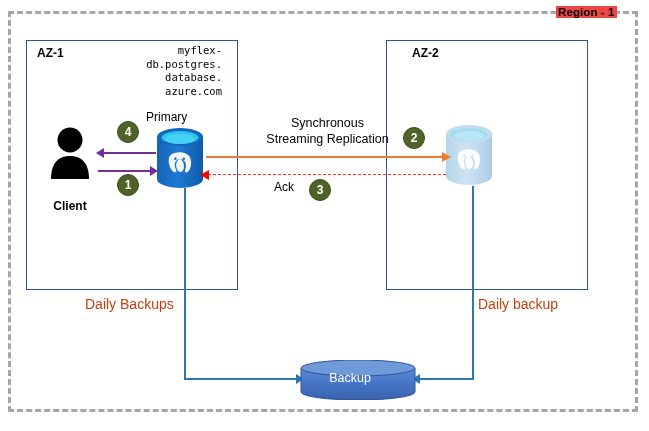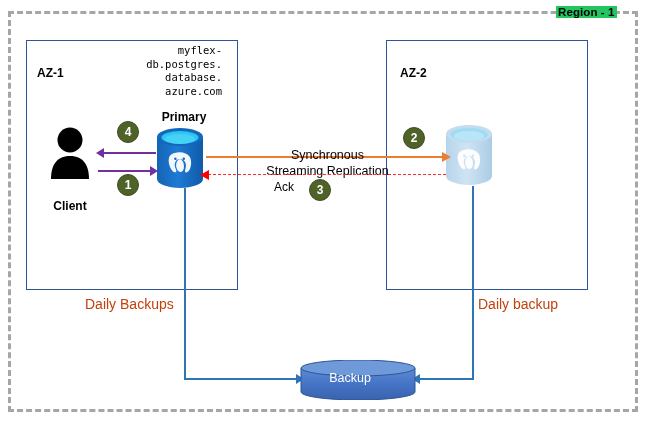--- a/index.html
+++ b/index.html
@@ -29,62 +29,61 @@
     box-sizing: border-box;
     background: transparent;
   }
   #region-label {
     left: 556px;
     top: 6px;
     font-size: 11.5px;
     font-weight: bold;
     color: #000000;
     letter-spacing: 0.1px;
-    background: #22c55e;
+    background: #ef4444;
     padding: 0 2px;
     white-space: nowrap;
   }
 
   
   .az-box {
     border: 1.3px solid #2f5496;
     box-sizing: border-box;
     background: #ffffff;
   }
   #az1-box { left: 26px; top: 40px; width: 212px; height: 250px; }
   #az2-box { left: 386px; top: 40px; width: 202px; height: 250px; }
   .az-label {
     font-size: 12px;
     font-weight: bold;
     color: #000000;
-    margin-top: 20px;
   }
   #az1-label { left: 37px; top: 46px; }
-  #az2-label { left: 400px; top: 46px; }
+  #az2-label { left: 412px; top: 46px; }
 
   
   #hostname {
     left: 126px;
     top: 44px;
     width: 96px;
     font-family: "DejaVu Sans Mono", "Liberation Mono", monospace;
     font-size: 10.5px;
     line-height: 13.5px;
     color: #000000;
     white-space: pre-line;
     word-break: break-all;
     text-align: right;
   }
 
   
   .node-title {
     font-size: 12px;
-    font-weight: bold;
-    color: #000000;
-    text-align: center;
+    font-weight: normal;
+    color: #000000;
+    text-align: left;
   }
   #primary-title { left: 146px; top: 110px; width: 76px; }
   #standby-title { left: 434px; top: 104px; width: 82px; }
 
   
   #client-icon { left: 48px; top: 127px; width: 44px; height: 52px; }
   #client-label {
     left: 40px; top: 199px; width: 60px;
     text-align: center;
     font-size: 12px; font-weight: bold; color: #000;
@@ -142,21 +141,20 @@
     border-right: 9px solid #ff0000;
   }
 
   
   #replication-label {
     left: 240px; top: 115px; width: 175px;
     text-align: center;
     font-size: 12.5px;
     line-height: 16px;
     color: #000000;
-    margin-top: 32px;
   }
   #ack-label {
     left: 262px; top: 180px; width: 44px;
     text-align: center;
     font-size: 12px;
     color: #000000;
   }
 
   
   .badge {

